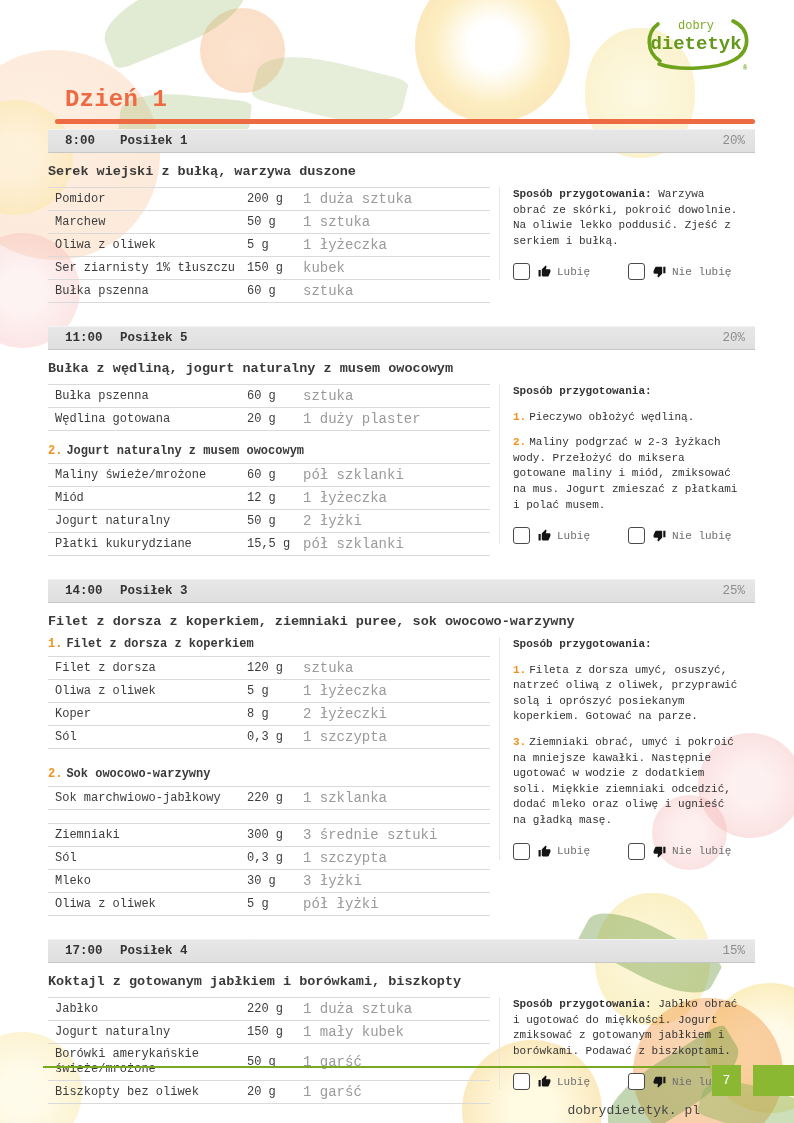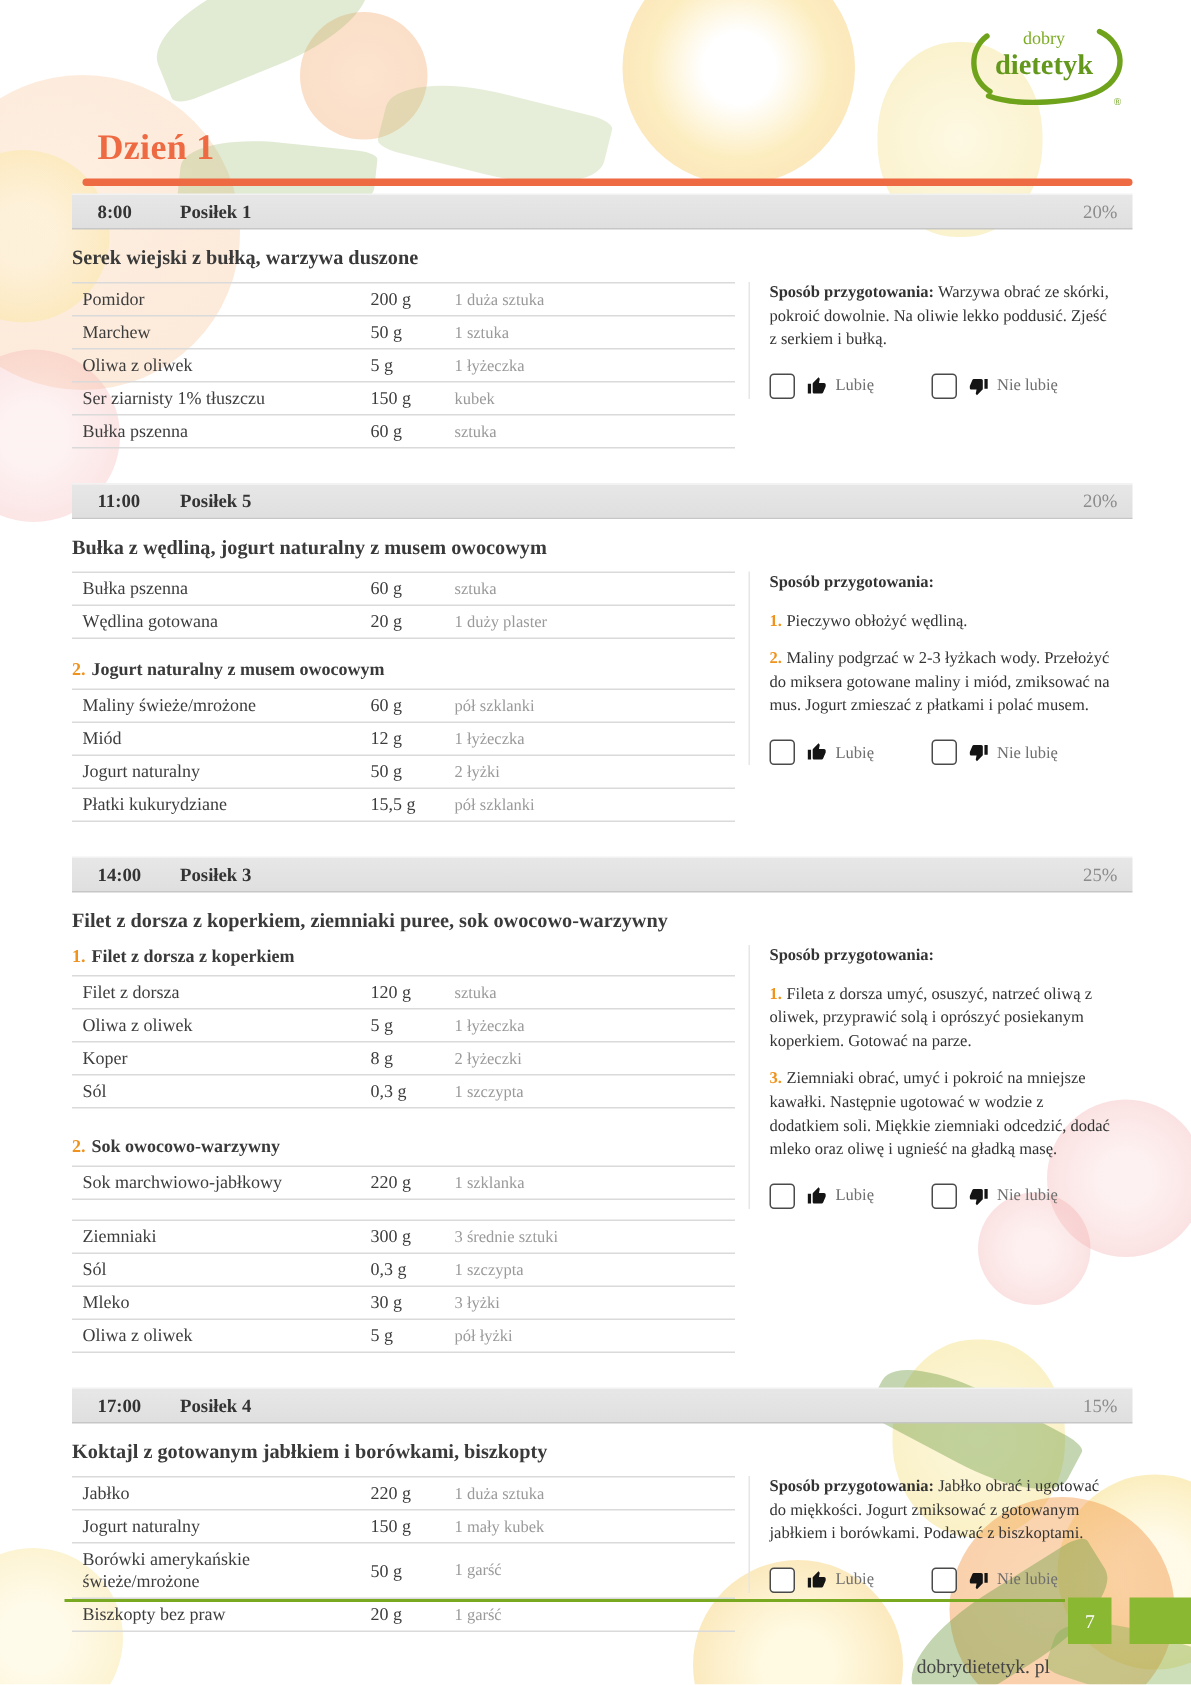--- a/index.html
+++ b/index.html
@@ -1,17 +1,17 @@
 <!DOCTYPE html>
 <html style="--orange: #ed6a42; --num-orange: #f0931e; --brand-green: #79a821; --footer-green: #8bb832;"><head>
 <meta charset="utf-8">
 <style>
   html,body{margin:0;padding:0;background:#fff;}
   .page{position:relative;width:794px;height:1123px;background:#fff;overflow:hidden;
-        font-family:Liberation Serif, serif;color:#3c3c3c;}
+        font-family:Liberation Mono, monospace;color:#3c3c3c;}
   
   .decor{position:absolute;border-radius:50%;pointer-events:none;}
   .leaf{border-radius:50% 10% 50% 10%;}
   
   .logo{position:absolute;top:12px;left:640px;width:112px;height:62px;}
   
   .content{position:relative;padding:86px 39px 0 48px;}
   h1.title{margin:0 0 6px 17px;font-size:24px;font-weight:600;color:var(--orange,#e6603a);letter-spacing:.2px;}
   .title-rule{height:5px;border-radius:3px;margin:0 0 5px 7px;background:var(--orange,#ed6a42);}
   
@@ -27,21 +27,21 @@
   .col-left{width:442px;margin-right:9px;}
   .col-right{width:229px;border-left:1px solid #e6e6e6;padding-left:13px;min-height:10px;}
   
   .group-head{font-size:12px;font-weight:700;color:#3a3a3a;margin:0 0 5px;}
   .ing-table + .group-head, .ing-table + * .group-head{margin-top:13px;}
   .gnum{color:var(--num-orange,#f0931e);margin-right:4px;}
   .ing-table{border-top:1px solid #dadada;margin-bottom:13px;}
   .ing-row{display:flex;align-items:center;border-bottom:1px solid #dadada;padding:3px 0 3px 7px;}
   .ing-name{flex:0 0 186px;font-size:12px;line-height:1.25;color:#3c3c3c;padding-right:6px;}
   .ing-amount{flex:0 0 56px;font-size:12px;color:#3c3c3c;}
-  .ing-portion{font-size:11px;color:#9a9a9a;}
+  .ing-portion{font-size:14px;color:#9a9a9a;}
   
   .col-right p{margin:0;font-size:11px;line-height:1.42;color:#333;}
   .col-right p.prep-step{margin-top:10px;}
   .prep-first b{font-weight:700;}
   .snum{color:var(--num-orange,#f0931e);font-weight:700;margin-right:3px;}
   .likes-row{display:flex;gap:38px;margin-top:14px;align-items:center;}
   .like-opt{display:flex;align-items:center;}
   .chk{width:15px;height:15px;border:1.6px solid #4a4a4a;border-radius:3px;background:#fff;display:inline-block;}
   .thumb-wrap{display:inline-flex;margin-left:8px;}
   .thumb-wrap svg{width:13px;height:13px;fill:#141414;}
@@ -336,21 +336,21 @@
                   <span class="ing-name">Jogurt naturalny</span>
                   <span class="ing-amount">150 g</span>
                   <span class="ing-portion">1 mały kubek</span>
                 </div>
                 <div class="ing-row">
                   <span class="ing-name">Borówki amerykańskie świeże/mrożone</span>
                   <span class="ing-amount">50 g</span>
                   <span class="ing-portion">1 garść</span>
                 </div>
                 <div class="ing-row">
-                  <span class="ing-name">Biszkopty bez praw</span>
+                  <span class="ing-name">Biszkopty bez oliwek</span>
                   <span class="ing-amount">20 g</span>
                   <span class="ing-portion">1 garść</span>
                 </div>
               </div>
             </div>
             <div class="col-right">
               <p class="prep-first"><b>Sposób przygotowania:</b><span> Jabłko obrać i ugotować do miękkości. Jogurt zmiksować z gotowanym jabłkiem i borówkami. Podawać z biszkoptami.</span></p>
               <div class="likes-row">
                 <span class="like-opt">
                   <span class="chk"></span>

